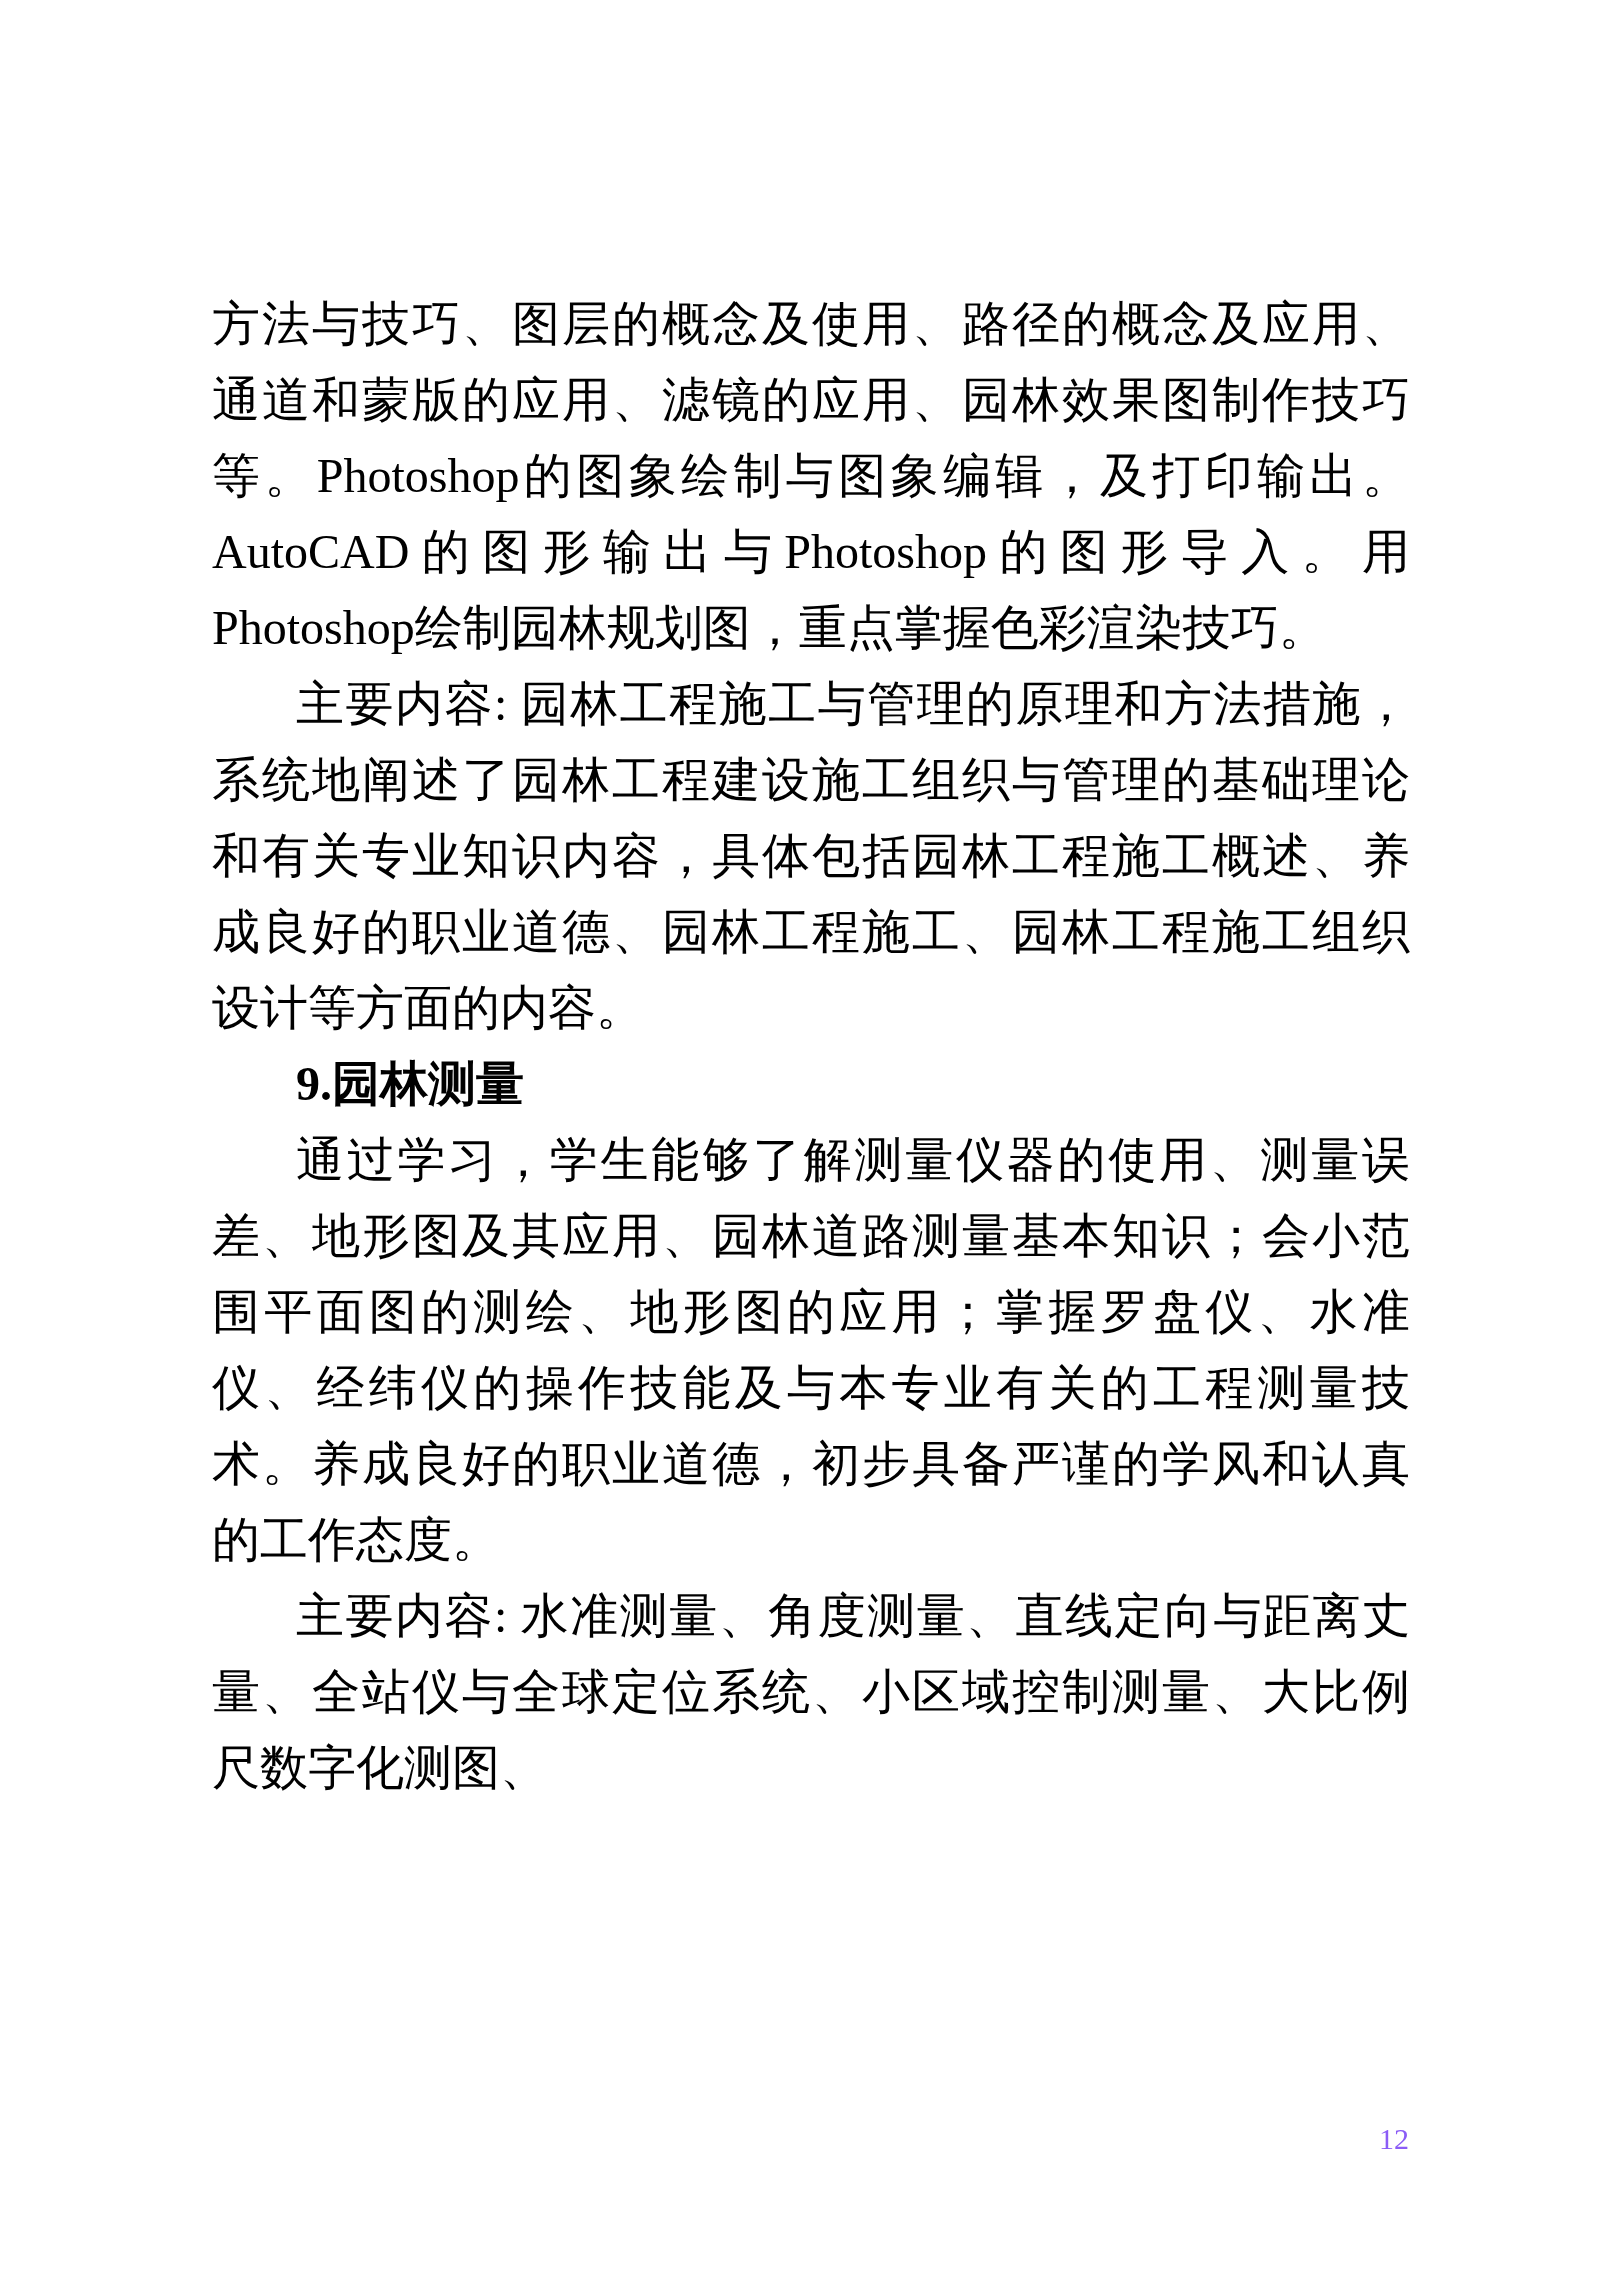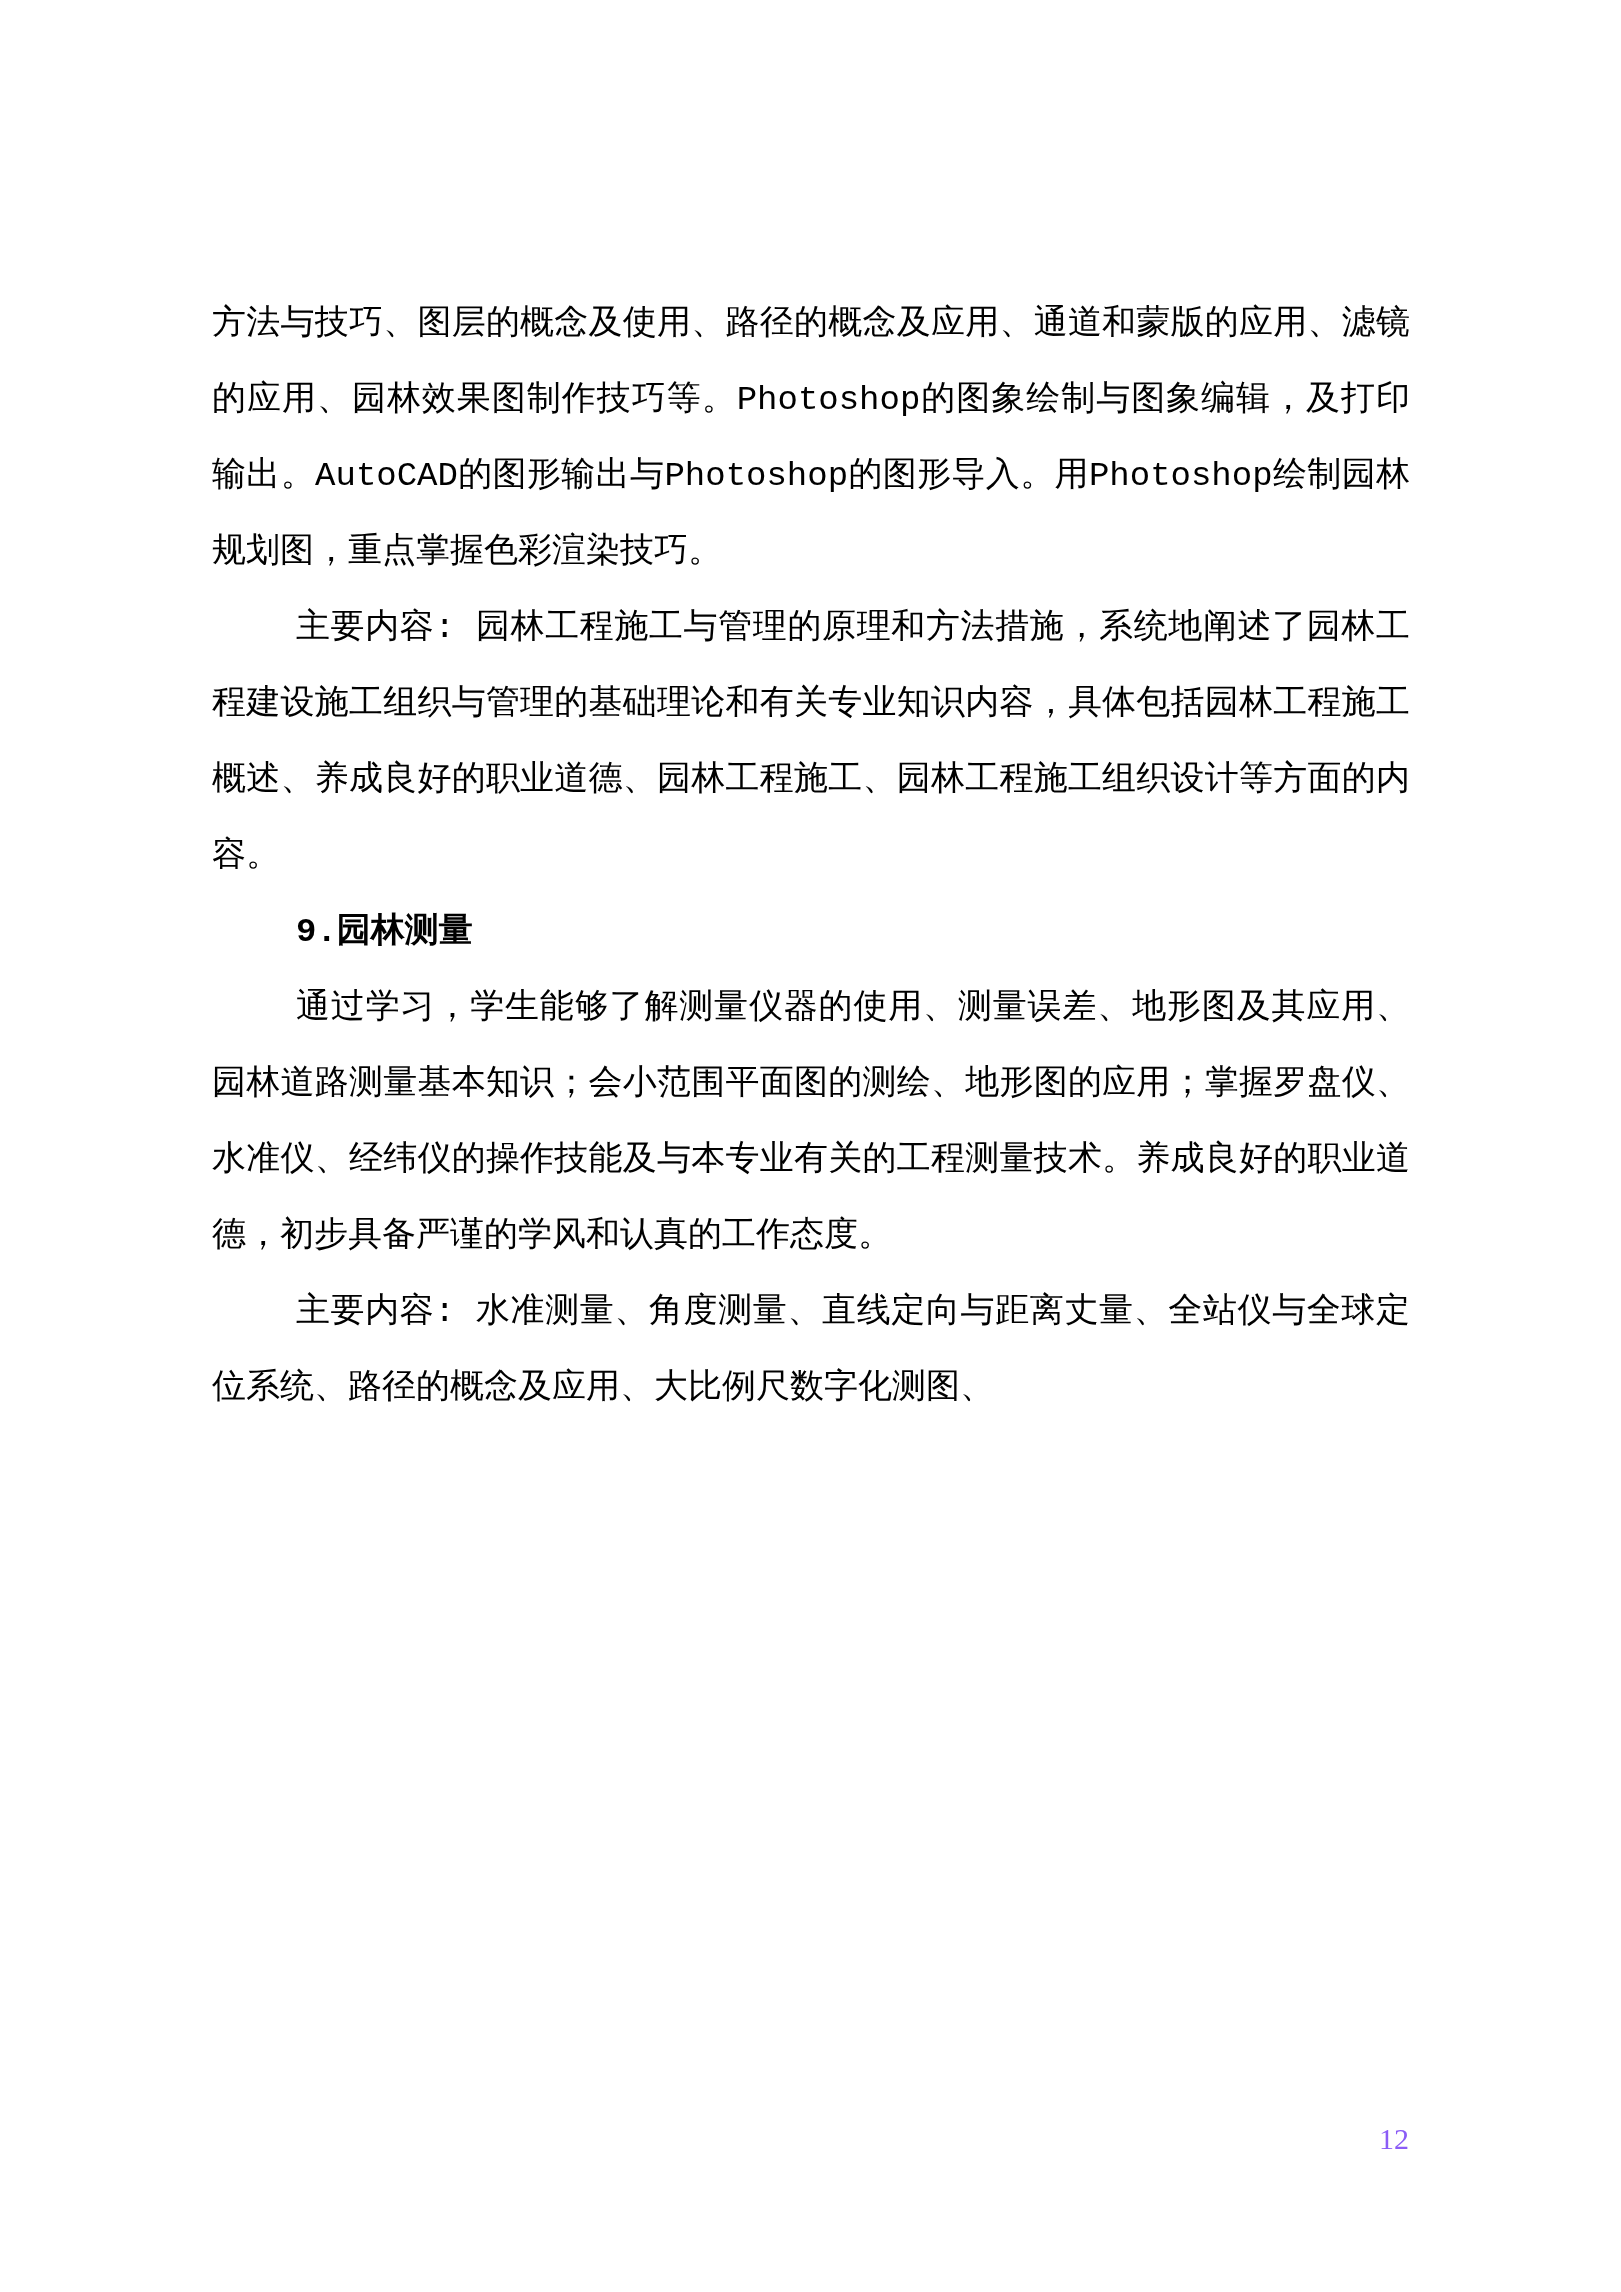--- a/index.html
+++ b/index.html
@@ -18,26 +18,25 @@
     width: 1621px;
     height: 2293px;
     background: #ffffff;
     overflow: hidden;
   }
   .content {
     position: absolute;
     left: 212px;
     top: 286px;
     width: 1198px;
-    font-size: 34px;
+    font-size: 48px;
     line-height: 76px;
     text-align: justify;
     line-break: strict;
     letter-spacing: 0;
-    font-family: Liberation Mono, monospace;
   }
   .para {
     margin: 0;
     padding: 0;
   }
   .para.indent {
     text-indent: 84px;
   }
   .heading {
     margin: 0;
@@ -56,17 +55,17 @@
 </style>
 </head>
 <body>
 
 <div class="page">
   <div class="content">
     <p class="para">方法与技巧、图层的概念及使用、路径的概念及应用、通道和蒙版的应用、滤镜的应用、园林效果图制作技巧等。Photoshop的图象绘制与图象编辑，及打印输出。AutoCAD的图形输出与Photoshop的图形导入。用Photoshop绘制园林规划图，重点掌握色彩渲染技巧。</p>
     <p class="para indent">主要内容: 园林工程施工与管理的原理和方法措施，系统地阐述了园林工程建设施工组织与管理的基础理论和有关专业知识内容，具体包括园林工程施工概述、养成良好的职业道德、园林工程施工、园林工程施工组织设计等方面的内容。</p>
     <p class="heading">9.园林测量</p>
     <p class="para indent">通过学习，学生能够了解测量仪器的使用、测量误差、地形图及其应用、园林道路测量基本知识；会小范围平面图的测绘、地形图的应用；掌握罗盘仪、水准仪、经纬仪的操作技能及与本专业有关的工程测量技术。养成良好的职业道德，初步具备严谨的学风和认真的工作态度。</p>
-    <p class="para indent">主要内容: 水准测量、角度测量、直线定向与距离丈量、全站仪与全球定位系统、路径的概念及应用、大比例尺数字化测图、</p>
+    <p class="para indent">主要内容: 水准测量、角度测量、直线定向与距离丈量、全站仪与全球定位系统、小区域控制测量、大比例尺数字化测图、</p>
   </div>
   <div class="footer-pagenum">12</div>
 </div>
 
 
 </body></html>

